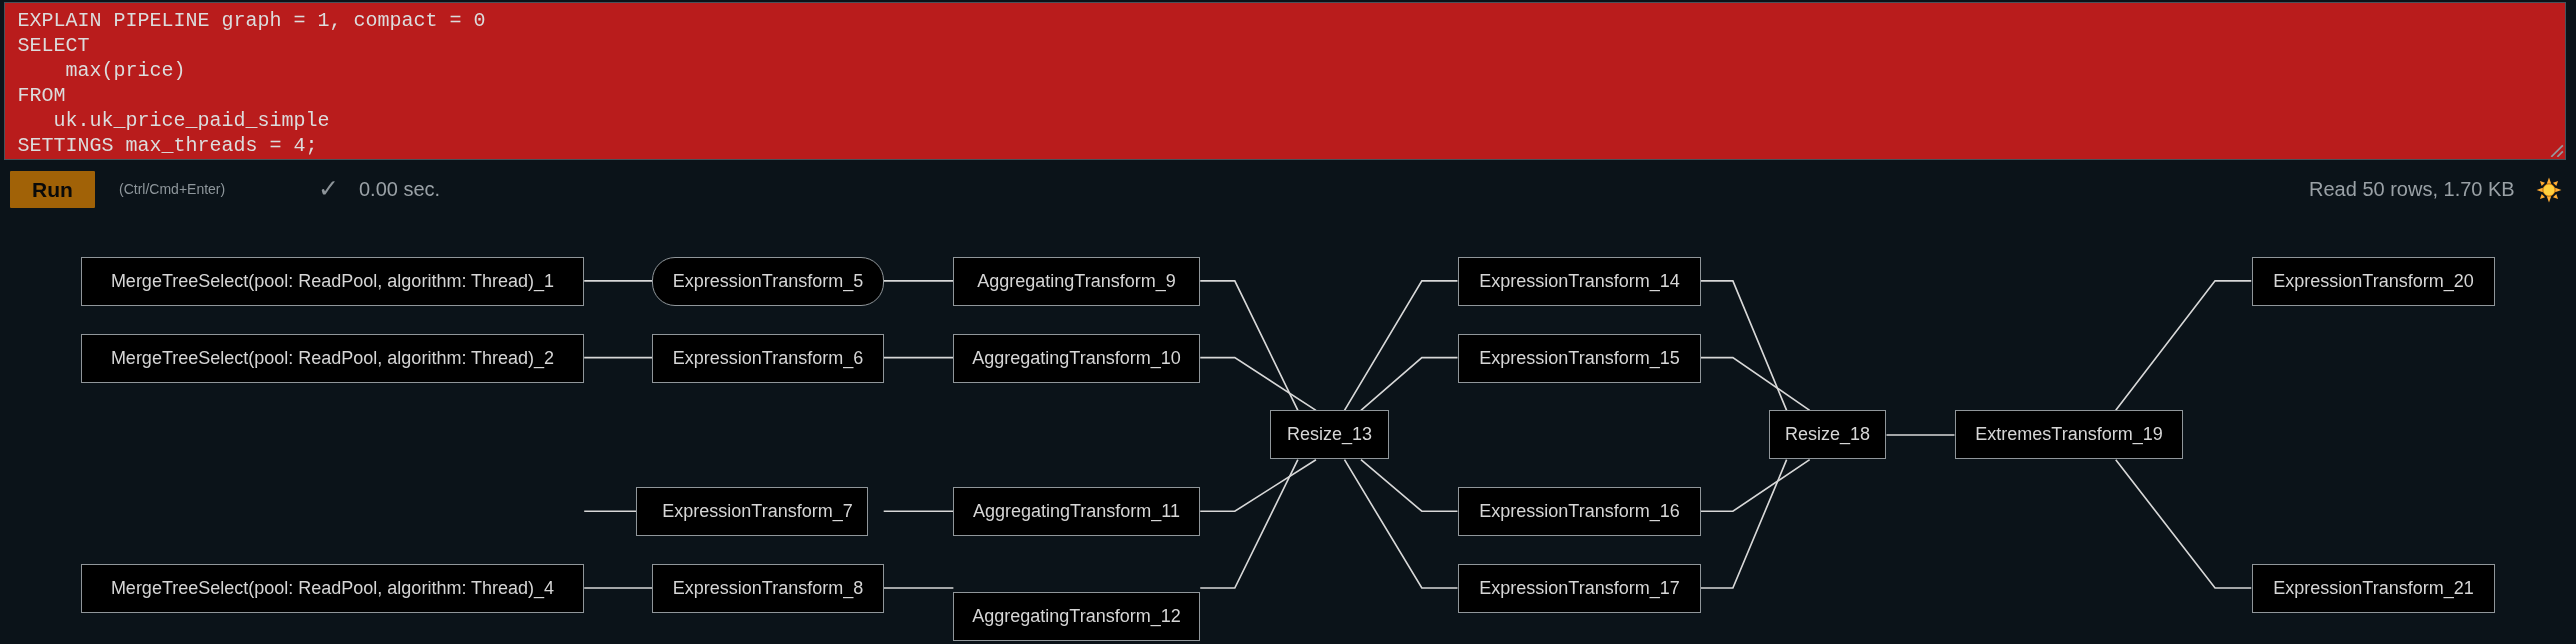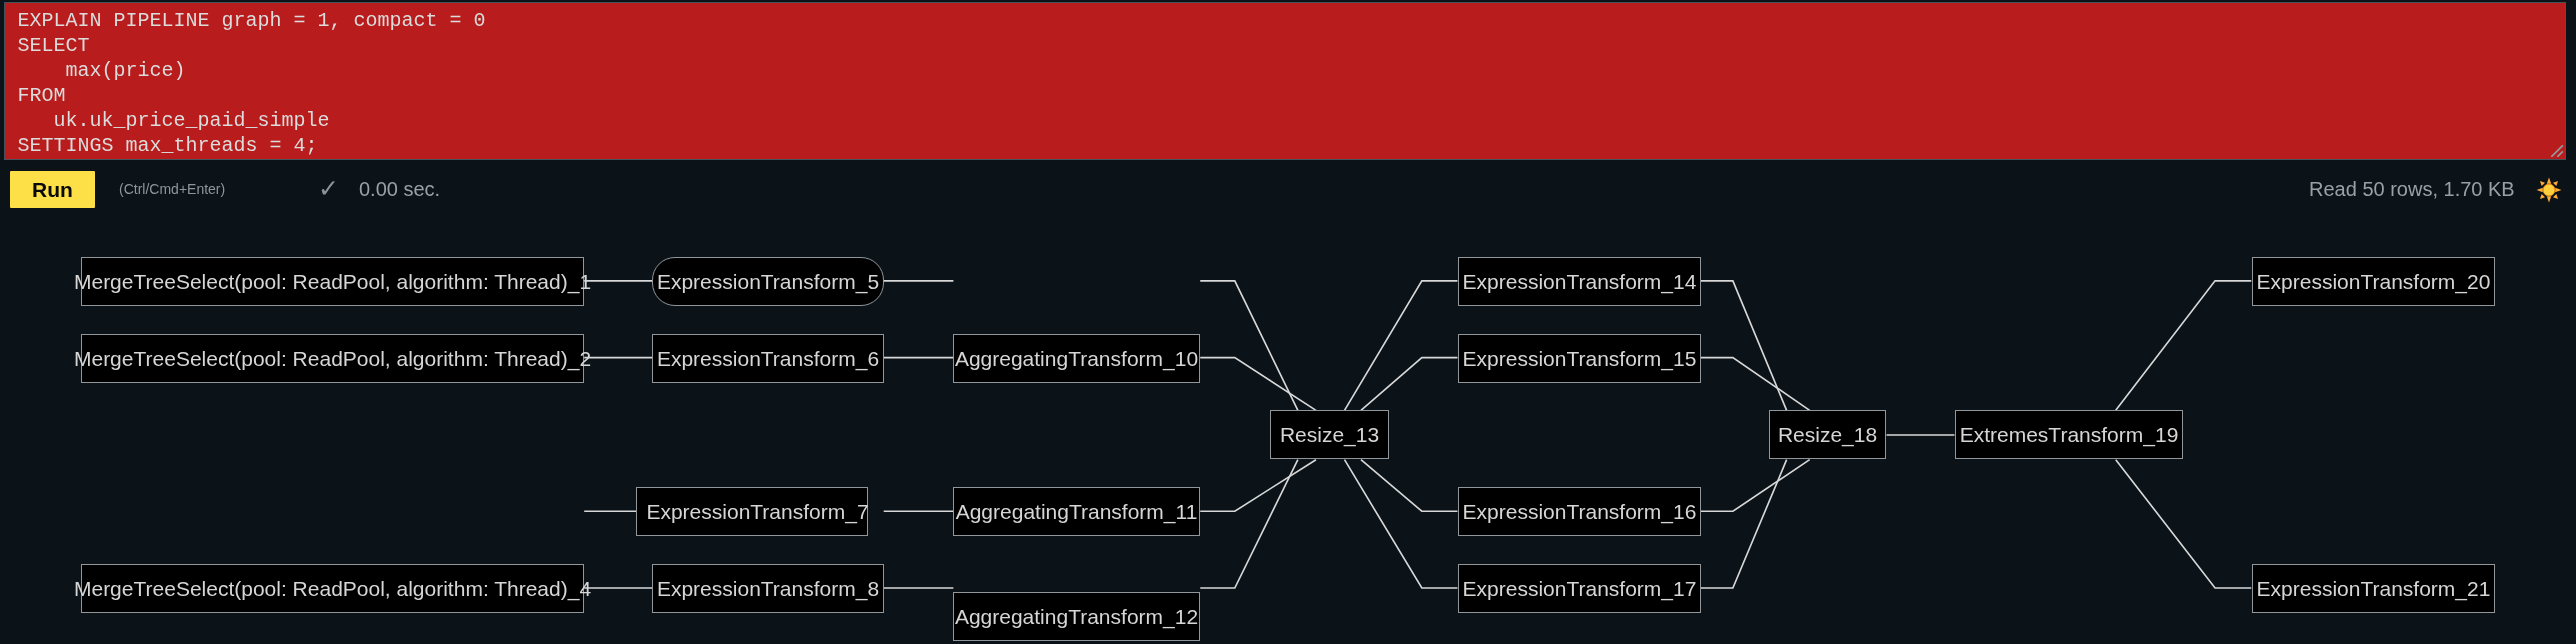--- a/index.html
+++ b/index.html
@@ -15,21 +15,21 @@
   .editor pre{
     margin:0;padding:5.5px 12px;
     font-family:"Liberation Mono",monospace;
     font-size:20px;line-height:25px;color:#dcdcdc;
     white-space:pre;
   }
   .resize-grip{position:absolute;right:1.6px;bottom:1.6px;width:15.4px;height:15.4px;}
   
   .run-btn{
     position:absolute;left:10px;top:171px;width:85px;height:37px;
-    background:#fde047;color:#0a0a0a;border:none;border-radius:1.1px;
+    background:#a16207;color:#0a0a0a;border:none;border-radius:1.1px;
     font-family:"Liberation Sans",sans-serif;font-weight:bold;font-size:21px;
     display:flex;align-items:center;justify-content:center;cursor:pointer;
   }
   .hint{
     position:absolute;left:119px;top:171px;height:37px;line-height:37px;
     color:#8e969b;font-size:14px;
   }
   .check{
     position:absolute;left:318px;top:170px;height:37px;line-height:37px;
     color:#8d9499;font-size:25px;
@@ -43,21 +43,21 @@
     display:flex;align-items:center;gap:21px;
   }
   .right-stats .stats-text{color:#9aa1a6;font-size:20px;line-height:37px;}
   .sun{width:26px;height:26px;cursor:pointer;}
   
   .graph{position:absolute;left:0;top:0;width:2576px;height:644px;}
   .edges{position:absolute;left:0;top:0;}
   .edges polyline{fill:none;stroke:#d8d8d8;stroke-width:3px;}
   .node{
     position:absolute;background:#000;border:1.6px solid #90969a;
-    box-sizing:border-box;color:#d6d6d6;font-size:21px;
+    box-sizing:border-box;color:#d6d6d6;font-size:18px;
     display:flex;align-items:center;justify-content:center;
     white-space:nowrap;
   }
 </style>
 </head>
 <body>
 
 <div id="app">
 
   <div class="editor">
@@ -122,20 +122,21 @@
         <polyline points="3856,838 4037,1072 4103,1072"></polyline>
       </svg>
 
   <div class="node" style="left: 81px; top: 257px; width: 503px; height: 49px;">MergeTreeSelect(pool: ReadPool, algorithm: Thread)_1</div>
       <div class="node" style="left: 81px; top: 334px; width: 503px; height: 49px;">MergeTreeSelect(pool: ReadPool, algorithm: Thread)_2</div>
       <div class="node" style="left: 81px; top: 564px; width: 503px; height: 49px;">MergeTreeSelect(pool: ReadPool, algorithm: Thread)_4</div>
       <div class="node" style="left: 652px; top: 257px; width: 232px; height: 49px; border-radius: 23px;">ExpressionTransform_5</div>
       <div class="node" style="left: 652px; top: 334px; width: 232px; height: 49px;">ExpressionTransform_6</div>
       <div class="node" style="left: 636px; top: 487px; width: 232px; height: 49px; padding-left: 11px;">ExpressionTransform_7</div>
       <div class="node" style="left: 652px; top: 564px; width: 232px; height: 49px;">ExpressionTransform_8</div>
+      <div class="node" style="left: 953px; top: 257px; width: 247px; height: 49px;">AggregatingTransform_9</div>
       <div class="node" style="left: 953px; top: 334px; width: 247px; height: 49px;">AggregatingTransform_10</div>
       <div class="node" style="left: 953px; top: 487px; width: 247px; height: 49px;">AggregatingTransform_11</div>
       <div class="node" style="left: 953px; top: 564px; width: 247px; height: 49px; margin-top: 28px;">AggregatingTransform_12</div>
       <div class="node" style="left: 1270px; top: 410px; width: 119px; height: 49px;">Resize_13</div>
       <div class="node" style="left: 1458px; top: 257px; width: 243px; height: 49px;">ExpressionTransform_14</div>
       <div class="node" style="left: 1458px; top: 334px; width: 243px; height: 49px;">ExpressionTransform_15</div>
       <div class="node" style="left: 1458px; top: 487px; width: 243px; height: 49px;">ExpressionTransform_16</div>
       <div class="node" style="left: 1458px; top: 564px; width: 243px; height: 49px;">ExpressionTransform_17</div>
       <div class="node" style="left: 1769px; top: 410px; width: 117px; height: 49px;">Resize_18</div>
       <div class="node" style="left: 1955px; top: 410px; width: 228px; height: 49px;">ExtremesTransform_19</div>

